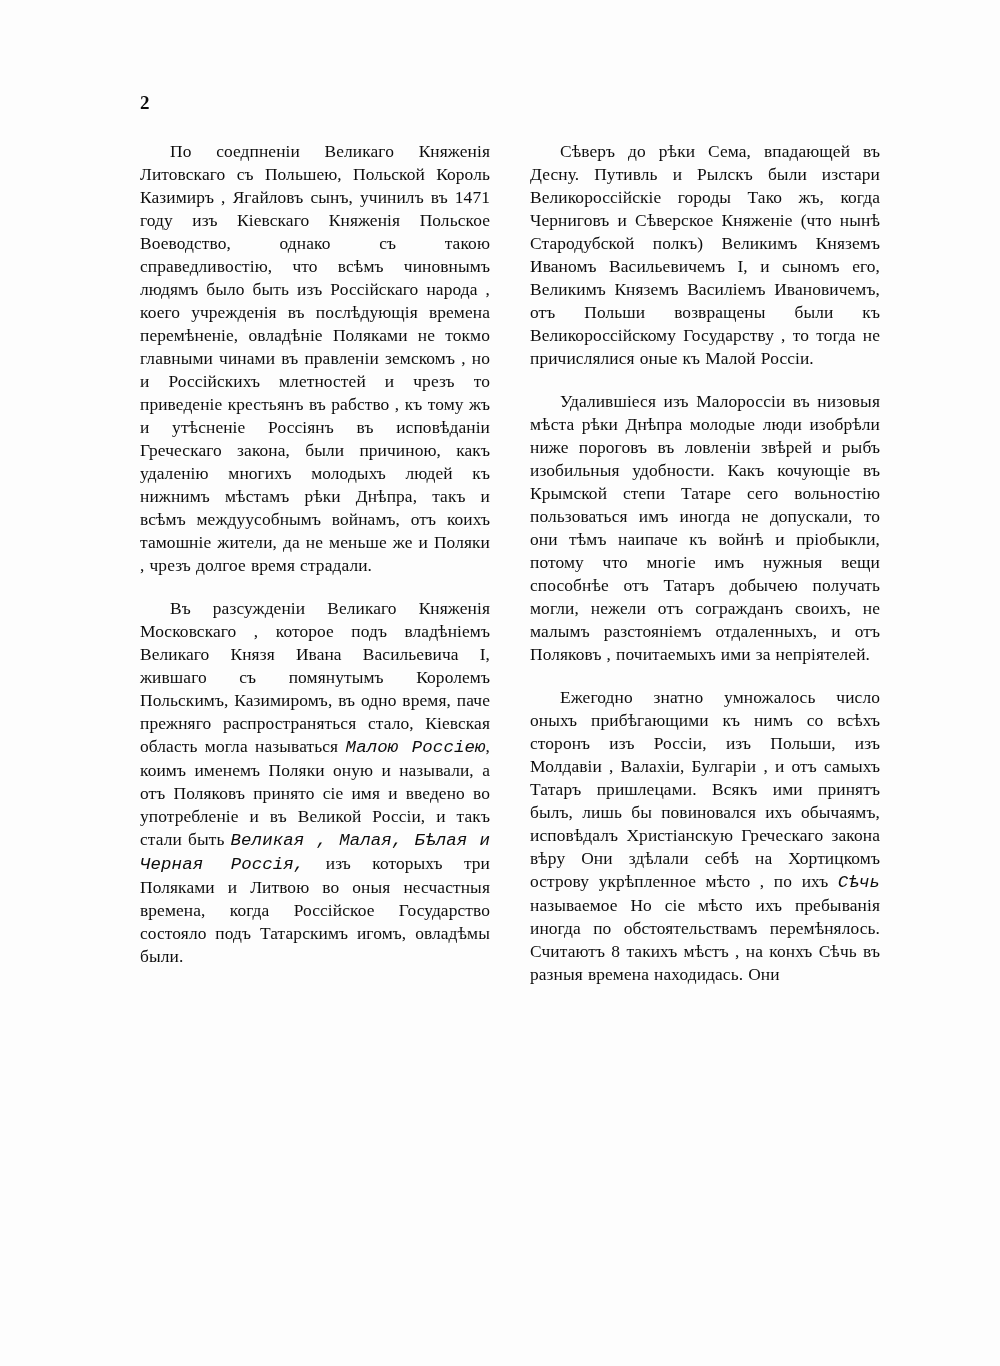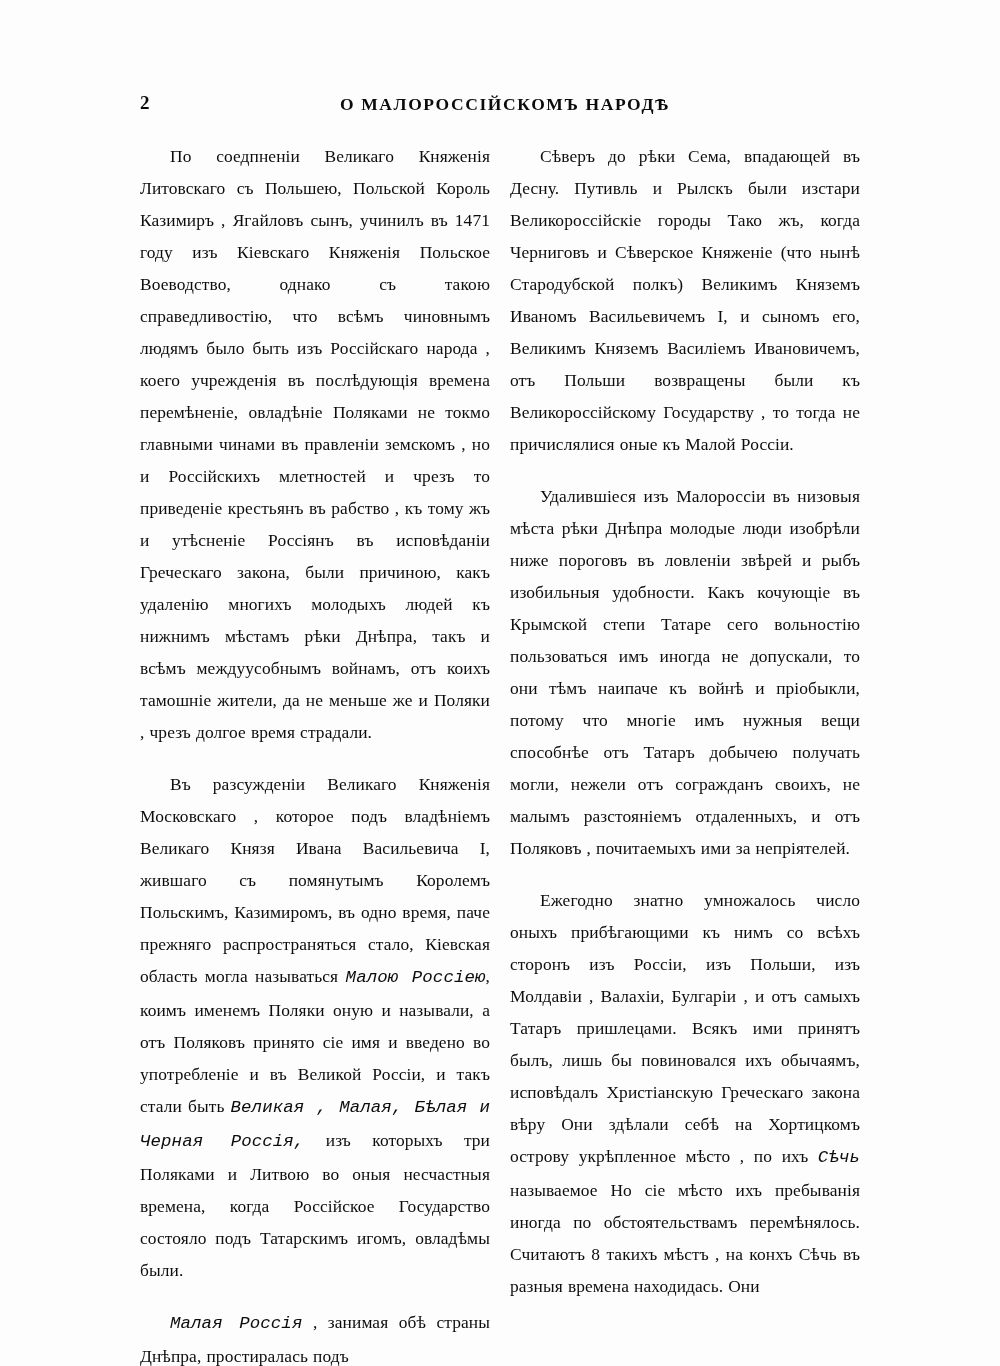--- a/index.html
+++ b/index.html
@@ -64,26 +64,26 @@
     width: 730px;
     height: 1120px;
   }
   .col {
     position: absolute;
     top: 0;
     width: 350px;
     height: 1120px;
   }
   .col-left  { left: 0px; }
-  .col-right { left: 370px; }
+  .col-right { left: 390px; }
 
   .para {
     margin: 0 0 0 0;
     font-size: 17.4px;
-    line-height: 32px;
+    line-height: 23px;
     text-align: justify;
     text-align-last: left;
     color: #0d0d0d;
     letter-spacing: 0.1px;
     word-spacing: 0.6px;
     text-indent: 30px;
     -webkit-hyphens: none;
     hyphens: none;
   }
   .para + .para { margin-top: 20px; }
@@ -98,29 +98,27 @@
     text-rendering: optimizeLegibility;
   }
 </style>
 </head>
 <body>
 
 <div class="page">
 
   <div class="running-head">
     <span class="folio">2</span>
-    <span class="head-title">О МАЛОРОССІЙСКОМЪ НАРОДѢ</span>
   </div>
 
   <div class="columns">
 
     <div class="col col-left">
       <p class="para"><span>По соедпненіи Великаго Княженія Литовскаго съ Польшею, Польской Король Казимиръ , Ягайловъ сынъ, учинилъ въ 1471 году изъ Кіевскаго Княженія Польское Воеводство, однако съ такою справедливостію, что всѣмъ чиновнымъ людямъ было быть изъ Россійскаго народа , коего учрежденія въ послѣдующія времена перемѣненіе, овладѣніе Поляками не токмо главными чинами въ правленіи земскомъ , но и Россійскихъ млетностей и чрезъ то приведеніе крестьянъ въ рабство , къ тому жъ и утѣсненіе Россіянъ въ исповѣданіи Греческаго закона, были причиною, какъ удаленію многихъ молодыхъ людей къ нижнимъ мѣстамъ рѣки Днѣпра, такъ и всѣмъ междуусобнымъ войнамъ, отъ коихъ тамошніе жители, да не меньше же и Поляки , чрезъ долгое время страдали.</span></p>
       <p class="para"><span>Въ разсужденіи Великаго Княженія Московскаго , которое подъ владѣніемъ Великаго Князя Ивана Васильевича I, жившаго съ помянутымъ Королемъ Польскимъ, Казимиромъ, въ одно время, паче прежняго распространяться стало, Кіевская область могла называться </span><i>Малою Россіею</i><span>, коимъ именемъ Поляки оную и называли, а отъ Поляковъ принято сіе имя и введено во употребленіе и въ Великой Россіи, и такъ стали быть </span><i>Великая , Малая, Бѣлая и Черная Россія,</i><span> изъ которыхъ три Поляками и Литвою во оныя несчастныя времена, когда Россійское Государство состояло подъ Татарскимъ игомъ, овладѣмы были.</span></p>
-      <p class="para"><i>Малая Россія</i><span> , занимая обѣ страны Днѣпра, простиралась подъ</span></p>
     </div>
 
     <div class="col col-right">
       <p class="para"><span>Сѣверъ до рѣки Сема, впадающей въ Десну. Путивль и Рылскъ были изстари Великороссійскіе городы Тако жъ, когда Черниговъ и Сѣверское Княженіе (что нынѣ Стародубской полкъ) Великимъ Княземъ Иваномъ Васильевичемъ I, и сыномъ его, Великимъ Княземъ Василіемъ Ивановичемъ, отъ Польши возвращены были къ Великороссійскому Государству , то тогда не причислялися оные къ Малой Россіи.</span></p>
       <p class="para"><span>Удалившіеся изъ Малороссіи въ низовыя мѣста рѣки Днѣпра молодые люди изобрѣли ниже пороговъ въ ловленіи звѣрей и рыбъ изобильныя удобности. Какъ кочующіе въ Крымской степи Татаре сего вольностію пользоваться имъ иногда не допускали, то они тѣмъ наипаче къ войнѣ и пріобыкли, потому что многіе имъ нужныя вещи способнѣе отъ Татаръ добычею получать могли, нежели отъ согражданъ своихъ, не малымъ разстояніемъ отдаленныхъ, и отъ Поляковъ , почитаемыхъ ими за непріятелей.</span></p>
       <p class="para"><span>Ежегодно знатно умножалось число оныхъ прибѣгающими къ нимъ со всѣхъ сторонъ изъ Россіи, изъ Польши, изъ Молдавіи , Валахіи, Булгаріи , и отъ самыхъ Татаръ пришлецами. Всякъ ими принятъ былъ, лишь бы повиновался ихъ обычаямъ, исповѣдалъ Христіанскую Греческаго закона вѣру Они здѣлали себѣ на Хортицкомъ острову укрѣпленное мѣсто , по ихъ </span><i>Сѣчь</i><span> называемое Но сіе мѣсто ихъ пребыванія иногда по обстоятельствамъ перемѣнялось. Считаютъ 8 такихъ мѣстъ , на конхъ Сѣчь въ разныя времена находидась. Они</span></p>
     </div>
 
   </div>
 </div>

